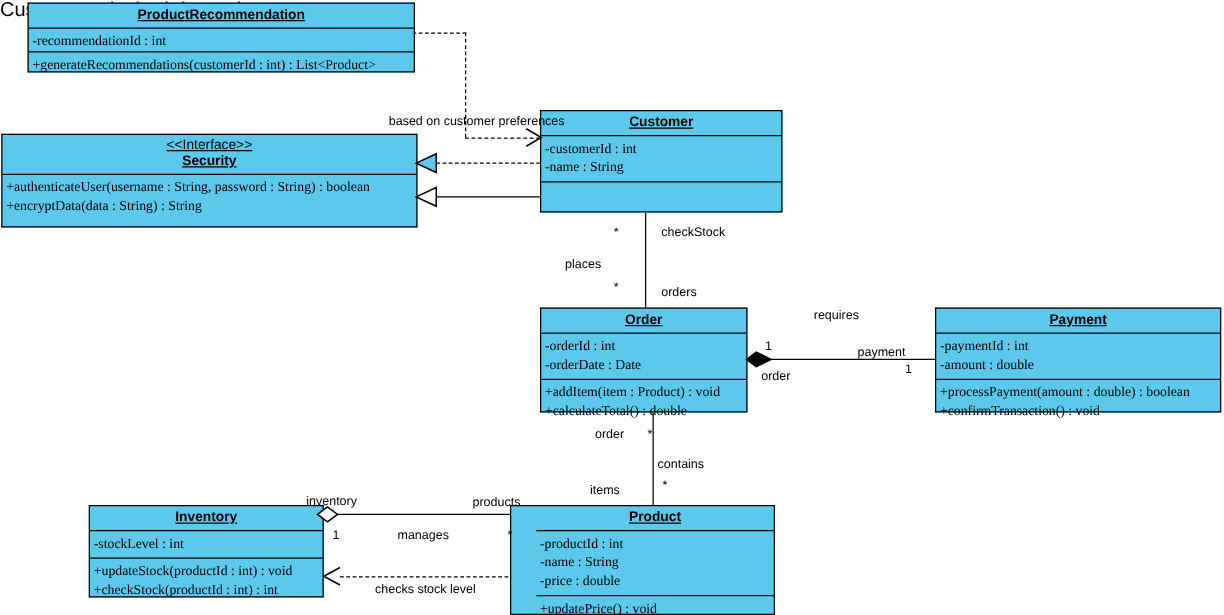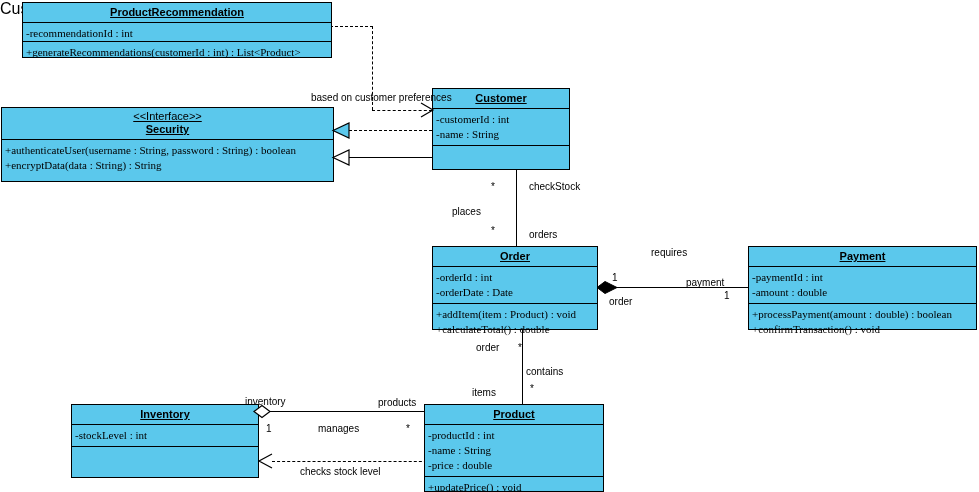--- a/index.html
+++ b/index.html
@@ -209,21 +209,21 @@
       <span class="stereotype">&lt;&lt;Interface&gt;&gt;</span>
       <span>Security</span>
     </div>
     <div class="uml-compartment">
       <div class="uml-line">+authenticateUser(username : String, password : String) : boolean</div>
       <div class="uml-line">+encryptData(data : String) : String</div>
     </div>
   </div>
 
   
-  <div class="uml-class" style="left:432px; top:88px; width:138px; height:82px;">
+  <div class="uml-class" style="left:432px; top:88px; width:194px; height:82px;">
     <div class="uml-header">
       <span>Customer</span>
     </div>
     <div class="uml-compartment with-border">
       <div class="uml-line">-customerId : int</div>
       <div class="uml-line">-name : String</div>
     </div>
   </div>
 
   
@@ -250,21 +250,21 @@
       <div class="uml-line">-paymentId : int</div>
       <div class="uml-line">-amount : double</div>
     </div>
     <div class="uml-compartment">
       <div class="uml-line">+processPayment(amount : double) : boolean</div>
       <div class="uml-line">+confirmTransaction() : void</div>
     </div>
   </div>
 
   
-  <div class="uml-class" style="left:424px; top:404px; width:180px; height:88px;">
+  <div class="uml-class" style="left:408px; top:404px; width:212px; height:88px;padding-left:20px;">
     <div class="uml-header">
       <span>Product</span>
     </div>
     <div class="uml-compartment with-border">
       <div class="uml-line">-productId : int</div>
       <div class="uml-line">-name : String</div>
       <div class="uml-line">-price : double</div>
     </div>
     <div class="uml-compartment">
       <div class="uml-line">+updatePrice() : void</div>
@@ -272,15 +272,19 @@
   </div>
 
   
   <div class="uml-class" style="left:71px; top:404px; width:188px; height:74px;">
     <div class="uml-header">
       <span>Inventory</span>
     </div>
     <div class="uml-compartment with-border">
       <div class="uml-line">-stockLevel : int</div>
     </div>
+    <div class="uml-compartment">
+      <div class="uml-line">+updateStock(productId : int) : void</div>
+      <div class="uml-line">+checkStock(productId : int) : int</div>
+    </div>
   </div>
 
 </div>
 
 </body></html>

